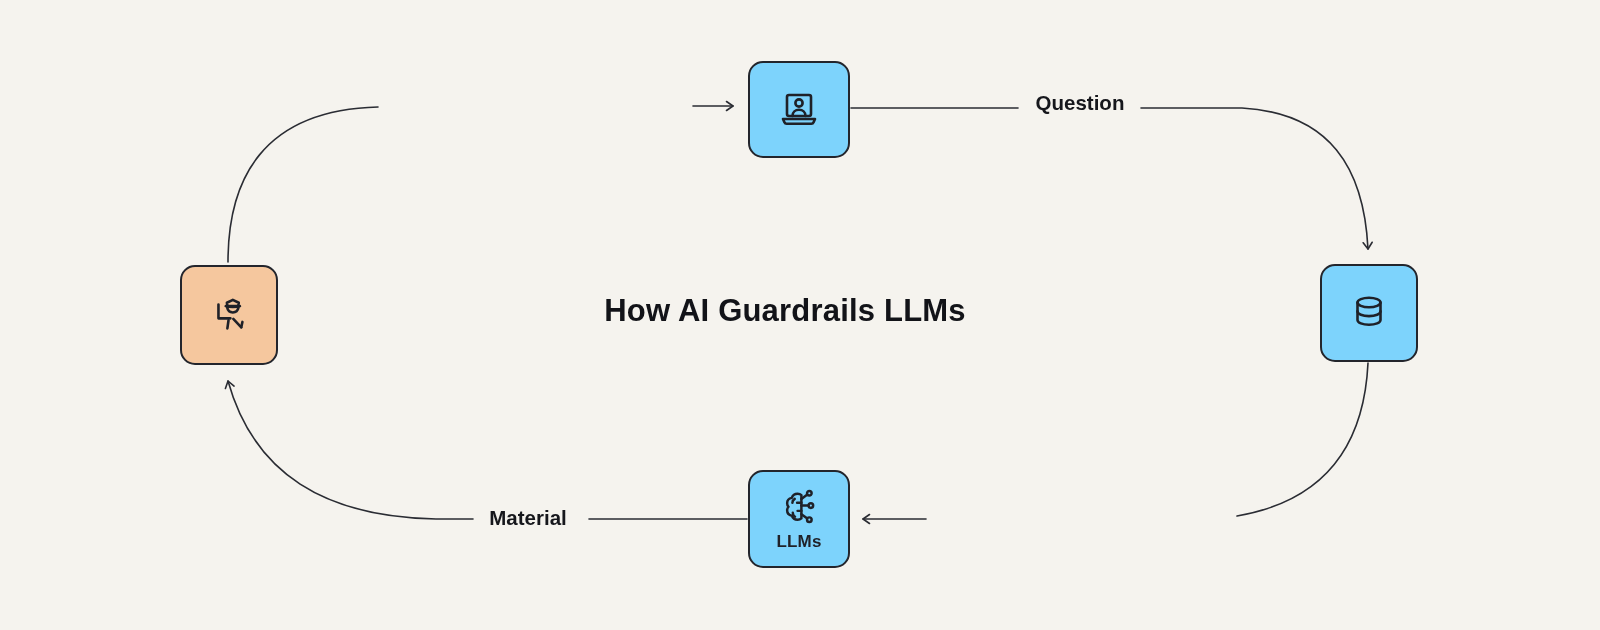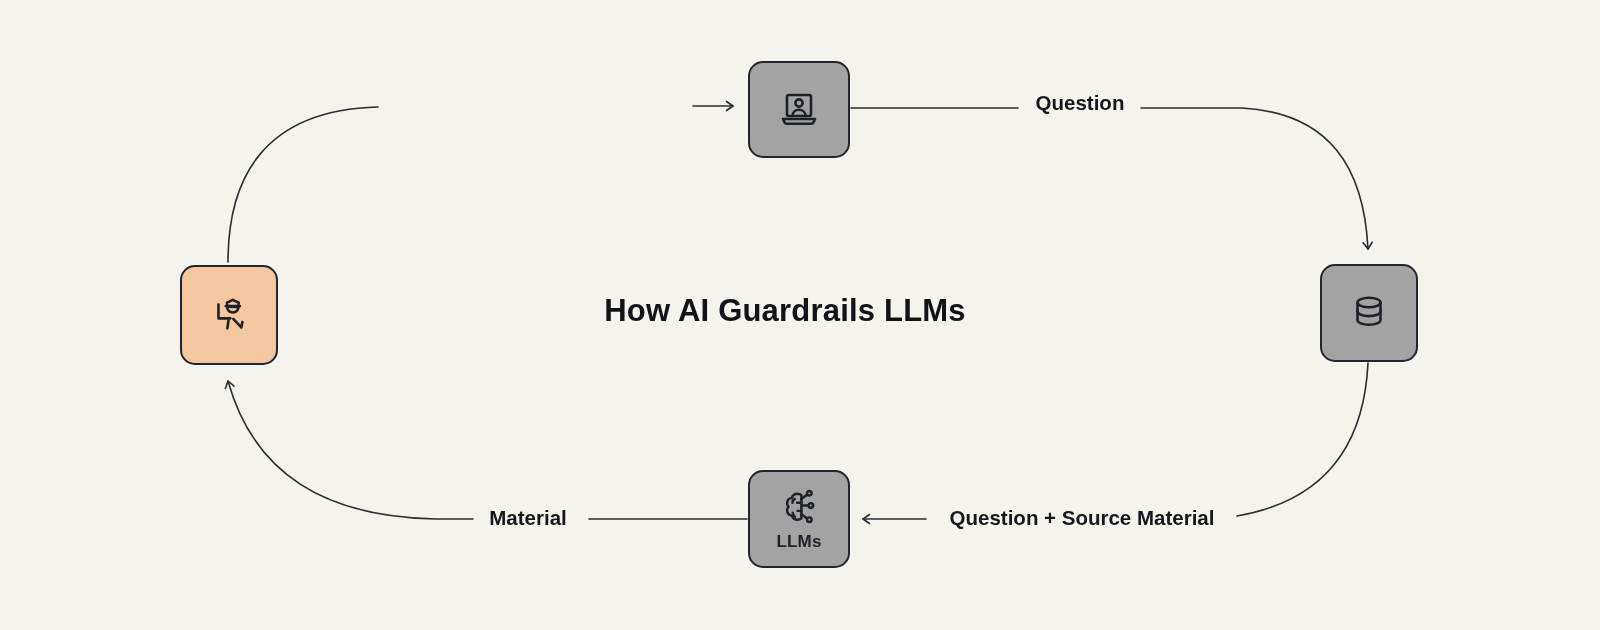--- a/index.html
+++ b/index.html
@@ -17,21 +17,21 @@
   }
   .node{
     position:absolute;
     border:2px solid #23252C;
     border-radius:15px;
     display:flex;flex-direction:column;
     align-items:center;justify-content:center;
     box-sizing:border-box;
     gap:2px;
   }
-  .node--blue{background:#a3a3a3;}
+  .node--blue{background:#7dd3fc;}
   .node--orange{background:#F5C79E;}
   .node svg{display:block;}
   .node-label{
     font-size:17px;font-weight:700;color:#1F2128;letter-spacing:.2px;
   }
   .flow-label{
     position:absolute;
     transform:translate(-50%,-50%);
     font-size:20.5px;font-weight:600;color:#16171C;
     white-space:nowrap;
@@ -130,18 +130,17 @@
         <path d="M13 13 V27.5 H25.5"></path>
         <path d="M28.5 28 L36.8 36.8"></path>
         <path d="M38 31.2 L36.8 36.8"></path>
         <path d="M23.5 29.5 L22.3 38"></path>
       </svg>
     </span>
   </div>
 
   <div class="flow-label" style="left:1080px; top:103px;">Question</div>
 
-  <div class="flow-label" style="left:1082px; top:518px;">Question + Source Material</div>
 
   <div class="flow-label" style="left:528px; top:518px;">Material</div>
 
 
 </div>
 
 </body></html>

